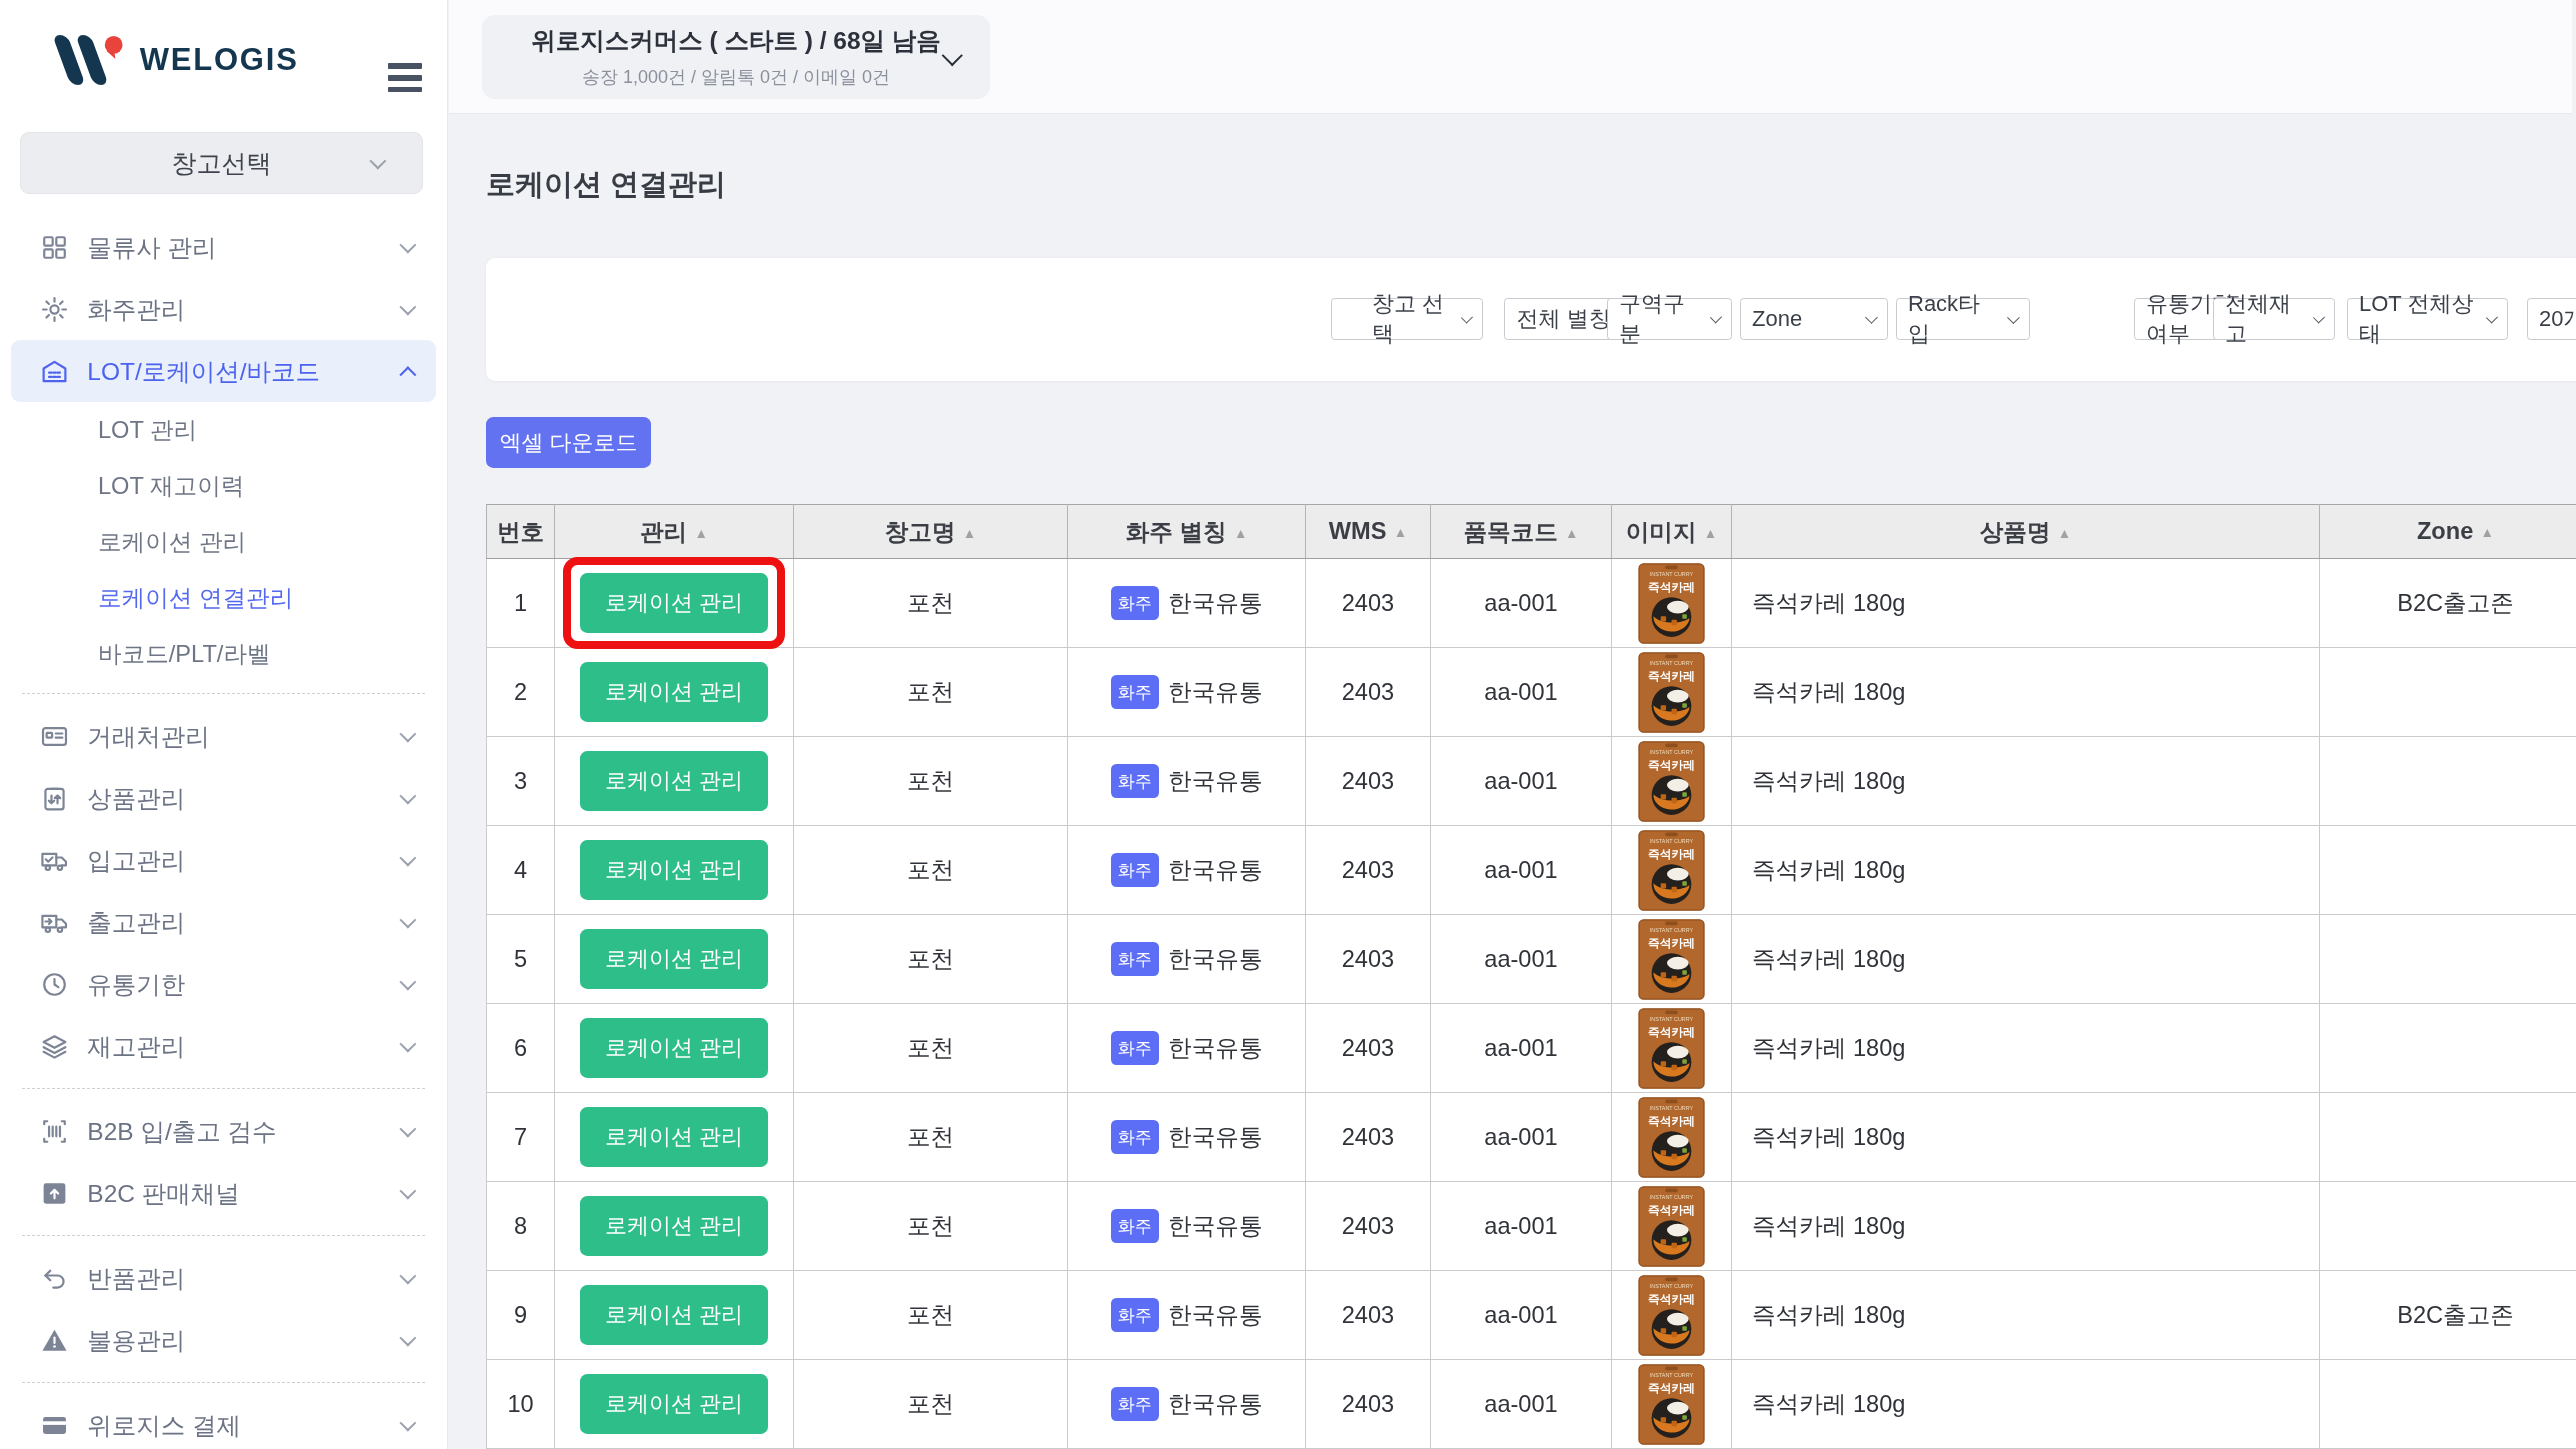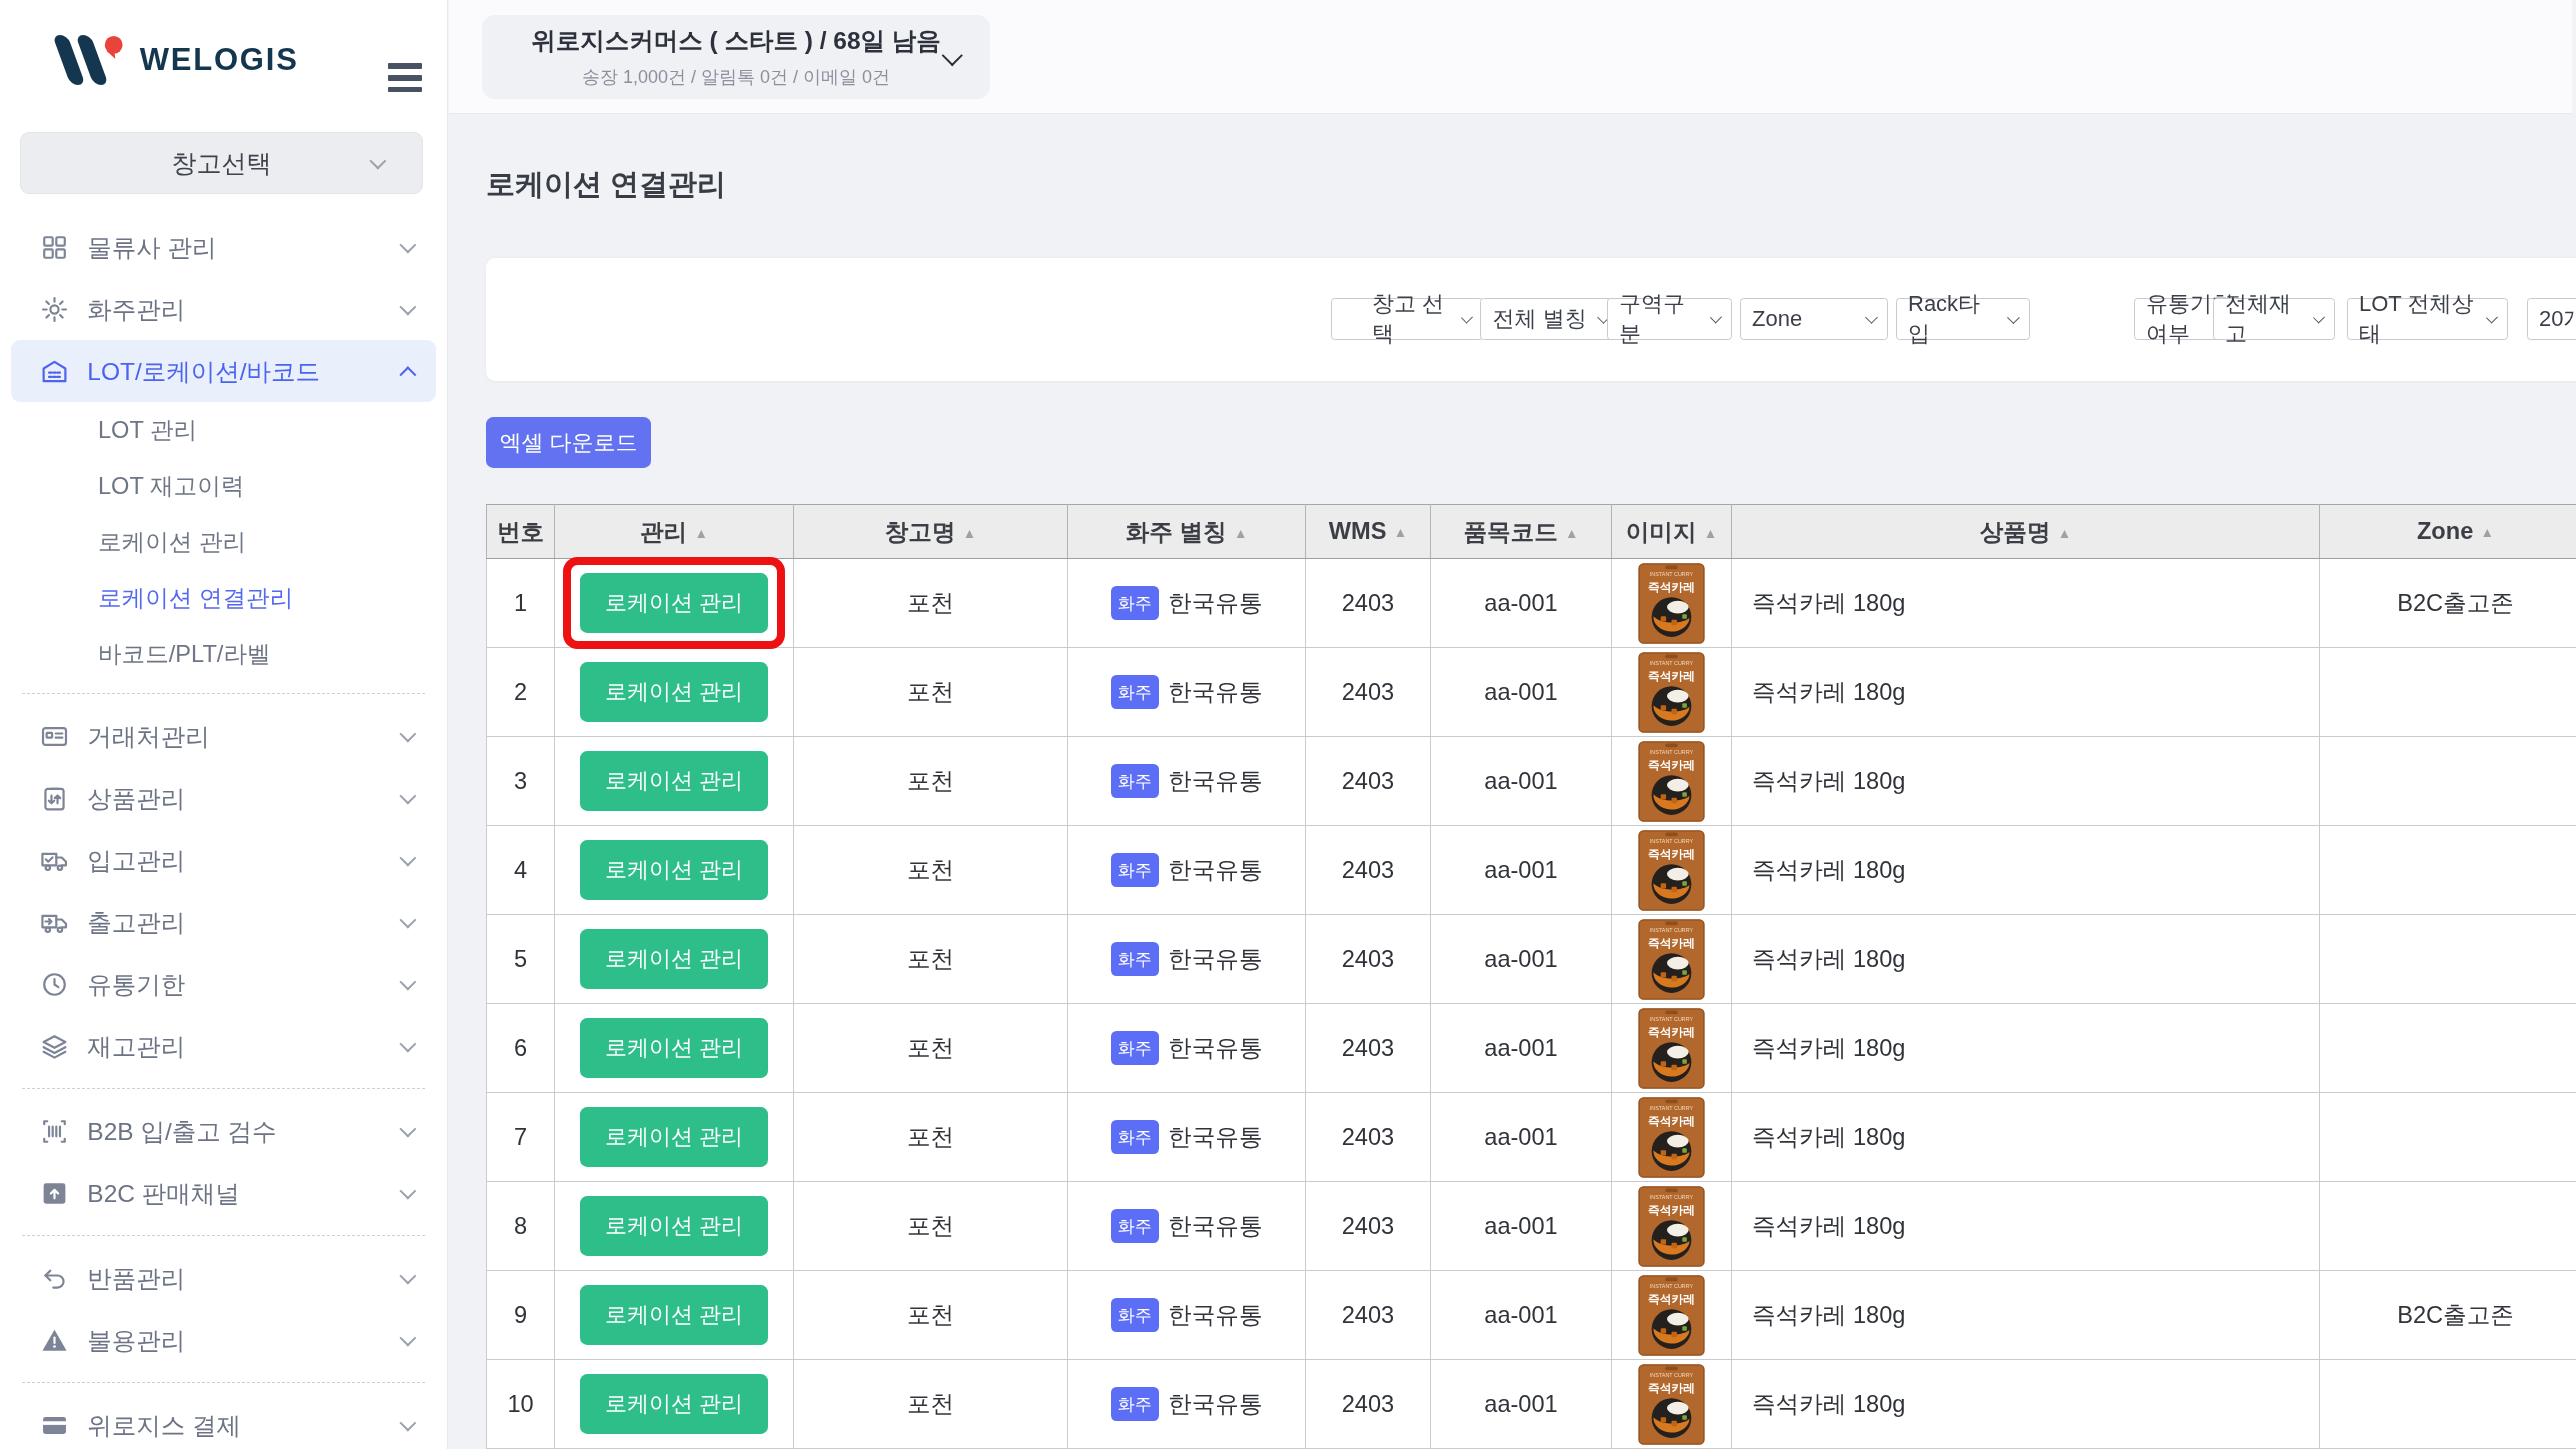--- a/index.html
+++ b/index.html
@@ -274,21 +274,21 @@
     </div>
   </div>
 
   <h1 class="page-title">로케이션 연결관리</h1>
 
   <div class="filter-card" id="filter-card">
       <div class="select" style="left: 845px; width: 152px; padding-left: 40px;">
         <span>창고 선택</span>
         <span class="chev"></span>
       </div>
-      <div class="select" style="left: 994px; width: 141px;">
+      <div class="select" style="left: 1018px; width: 141px;">
         <span>전체 별칭</span>
         <span class="chev"></span>
       </div>
       <div class="select" style="left: 1121px; width: 125px;">
         <span>구역구분</span>
         <span class="chev"></span>
       </div>
       <div class="select left" style="left: 1254px; width: 148px;">
         <span>Zone</span>
         <span class="chev"></span>

